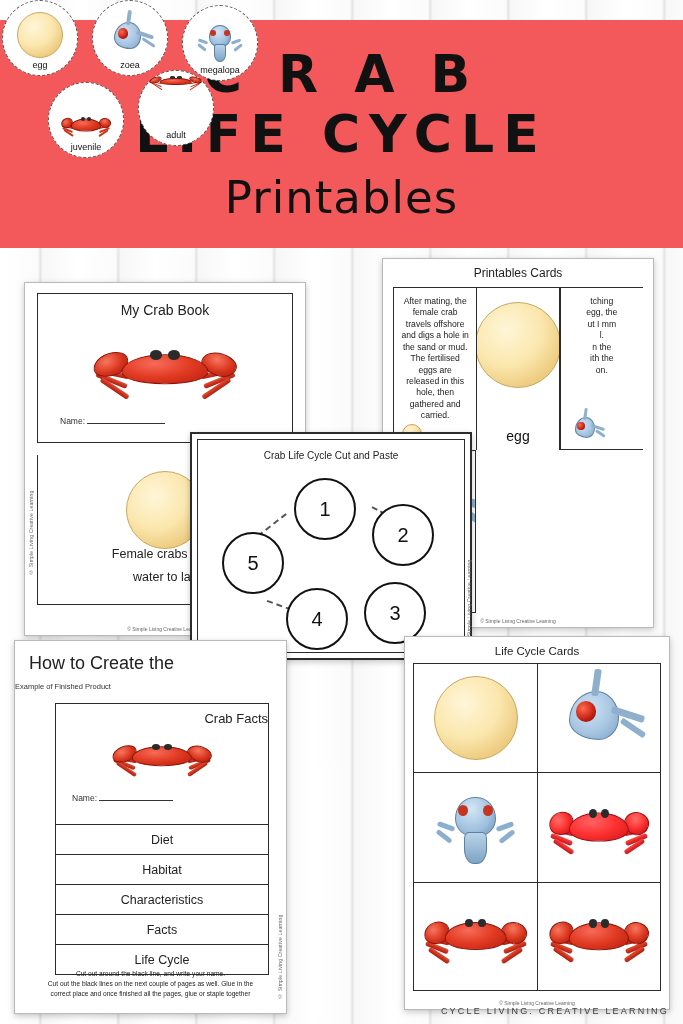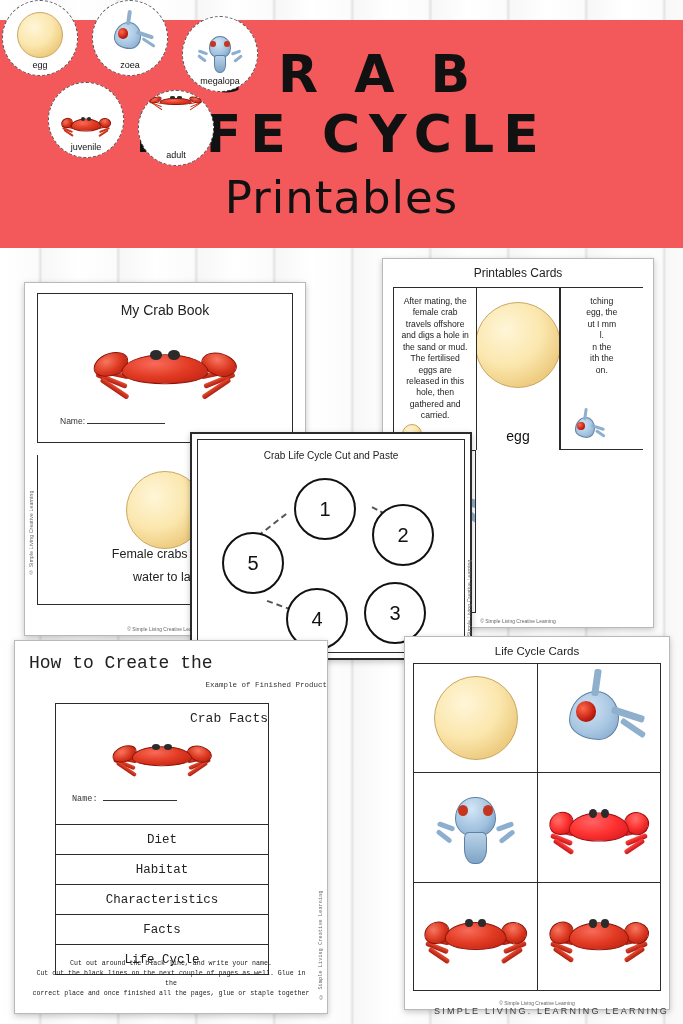--- a/index.html
+++ b/index.html
@@ -207,23 +207,23 @@
   #sheet-cut .title { text-align: center; font-size: 10px; color: #222; margin-top: 10px; }
   .circ {
     position: absolute; border: 2px solid #111; border-radius: 50%;
     display: flex; align-items: center; justify-content: center;
     font-size: 20px; color: #111; background: #fff;
     font-family: "Liberation Sans", sans-serif;
   }
   .dash { position: absolute; border-top: 2px dashed #555; }
 
   
-  #sheet-how { left: 14px; top: 640px; width: 314px; height: 374px; font-family: Liberation Mono, monospace; }
+  #sheet-how { left: 14px; top: 640px; width: 273px; height: 374px; }
   #sheet-how .h1 { font-size: 18px; color: #222; padding: 12px 0 0 14px; }
-  #sheet-how .sub { font-size: 7.5px; color: #333; text-align: right; margin-top: 8px; }
+  #sheet-how .sub { font-size: 7.5px; color: #333; text-align: left; margin-top: 8px; }
   #sheet-how .facts {
     position: absolute; left: 40px; top: 62px; width: 214px; height: 272px;
     border: 1px solid #2b2b2b; background: #fff;
   }
   #sheet-how .facts .ft { text-align: right; font-size: 13px; color: #222; margin-top: 7px; }
   #sheet-how .facts .nm { font-size: 8.5px; color: #333; margin: 4px 0 0 16px; }
   #sheet-how .facts .nm .rule { display: inline-block; width: 74px; border-bottom: 1px solid #333; height: 9px; }
   #sheet-how .rowlist { position: absolute; left: 0; right: 0; bottom: 0; }
   #sheet-how .rowlist .row {
     height: 30px; border-top: 1px solid #2b2b2b;
@@ -422,21 +422,21 @@
     <div class="cutcircle" style="left:92px; top:0px; width:76px; height:76px;">
       <div class="zoea" style="width:54px;height:46px;">
         <span class="z-body"></span>
           <span class="z-eye"></span>
         <span class="z-spine up"></span>
           <span class="z-spine tail"></span>
           <span class="z-spine tail2"></span>
       </div>
       <div class="lbl">zoea</div>
     </div>
-    <div class="cutcircle" style="left:182px; top:16px; width:76px; height:76px;">
+    <div class="cutcircle" style="left:182px; top:5px; width:76px; height:76px;">
       <div class="meg" style="width:52px;height:46px;">
         <span class="m-body"></span>
           <span class="m-tail"></span>
         <span class="m-eye l"></span>
           <span class="m-eye r"></span>
         <span class="m-leg l1"></span>
           <span class="m-leg l2"></span>
         <span class="m-leg r1"></span>
           <span class="m-leg r2"></span>
       </div>
@@ -451,21 +451,21 @@
           <span class="claw r"></span>
         <span class="leg l1"></span>
           <span class="leg l2"></span>
           <span class="leg l3"></span>
         <span class="leg r1"></span>
           <span class="leg r2"></span>
           <span class="leg r3"></span>
       </div>
       <div class="lbl">juvenile</div>
     </div>
-    <div class="cutcircle" style="left:138px; top:90px; width:76px; height:76px;gap:38px;">
+    <div class="cutcircle" style="left:138px; top:70px; width:76px; height:76px;gap:38px;">
       <div class="crab" style="width:56px;height:32px;">
         <span class="body"></span>
           <span class="eye l"></span>
           <span class="eye r"></span>
         <span class="claw l"></span>
           <span class="claw r"></span>
         <span class="leg l1"></span>
           <span class="leg l2"></span>
           <span class="leg l3"></span>
         <span class="leg r1"></span>
@@ -545,15 +545,15 @@
             <span class="leg l3"></span>
           <span class="leg r1"></span>
             <span class="leg r2"></span>
             <span class="leg r3"></span>
         </div>
       </div>
     </div>
     <div class="credit">© Simple Living Creative Learning</div>
   </div>
 
-  <div class="brand">SIMPLE LIVING. LEARNING LEARNING</div>
+  <div class="brand">CYCLE LIVING. CREATIVE LEARNING</div>
 
 </div>
 
 </body></html>

